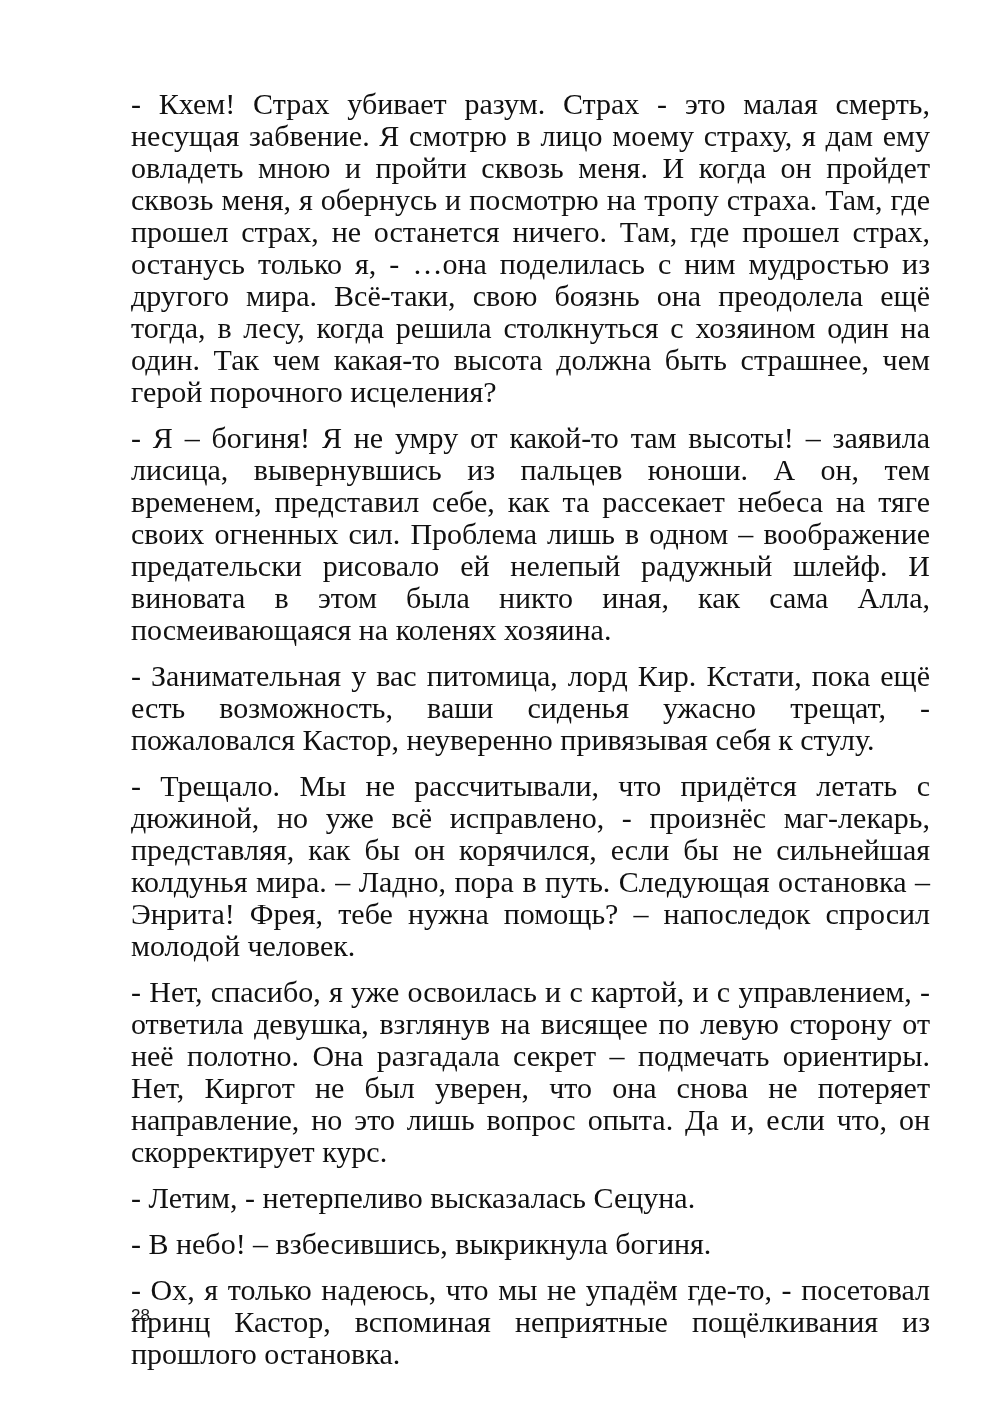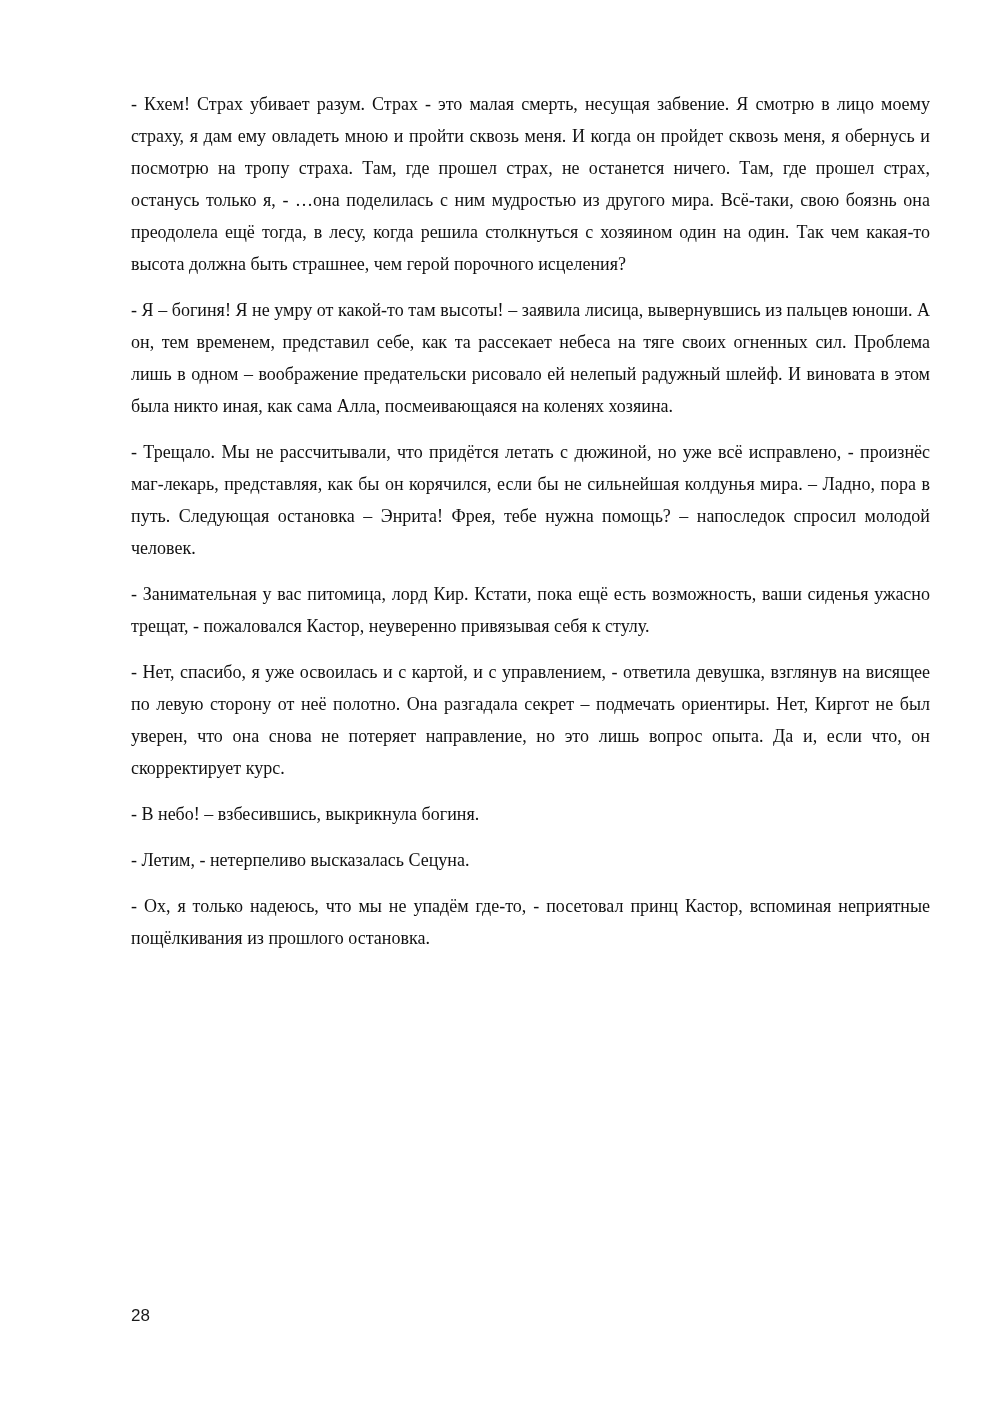--- a/index.html
+++ b/index.html
@@ -14,21 +14,21 @@
     background: #ffffff;
     overflow: hidden;
     font-family: "Liberation Serif", "DejaVu Serif", serif;
     color: #111111;
   }
   .text-body {
     position: absolute;
     left: 131px;
     top: 88px;
     width: 799px;
-    font-size: 18px;
+    font-size: 30px;
     line-height: 32px;
     text-align: justify;
   }
   .text-body p {
     margin: 0 0 14px 0;
     padding: 0;
     text-align: justify;
   }
   .page-number {
     position: absolute;
@@ -42,21 +42,21 @@
     color: #1a1a1a;
   }
 </style>
 </head>
 <body>
 
 <div class="page">
   <div class="text-body" id="text-body">
       <p>- Кхем! Страх убивает разум. Страх - это малая смерть, несущая забвение. Я смотрю в лицо моему страху, я дам ему овладеть мною и пройти сквозь меня. И когда он пройдет сквозь меня, я обернусь и посмотрю на тропу страха. Там, где прошел страх, не останется ничего. Там, где прошел страх, останусь только я, - …она поделилась с ним мудростью из другого мира. Всё-таки, свою боязнь она преодолела ещё тогда, в лесу, когда решила столкнуться с хозяином один на один. Так чем какая-то высота должна быть страшнее, чем герой порочного исцеления?</p>
       <p>- Я – богиня! Я не умру от какой-то там высоты! – заявила лисица, вывернувшись из пальцев юноши. А он, тем временем, представил себе, как та рассекает небеса на тяге своих огненных сил. Проблема лишь в одном – воображение предательски рисовало ей нелепый радужный шлейф. И виновата в этом была никто иная, как сама Алла, посмеивающаяся на коленях хозяина.</p>
+      <p>- Занимательная у вас питомица, лорд Кир. Кстати, пока ещё есть возможность, ваши сиденья ужасно трещат, - пожаловался Кастор, неуверенно привязывая себя к стулу.</p>
       <p>- Трещало. Мы не рассчитывали, что придётся летать с дюжиной, но уже всё исправлено, - произнёс маг-лекарь, представляя, как бы он корячился, если бы не сильнейшая колдунья мира. – Ладно, пора в путь. Следующая остановка – Энрита! Фрея, тебе нужна помощь? – напоследок спросил молодой человек.</p>
-      <p>- Занимательная у вас питомица, лорд Кир. Кстати, пока ещё есть возможность, ваши сиденья ужасно трещат, - пожаловался Кастор, неуверенно привязывая себя к стулу.</p>
       <p>- Нет, спасибо, я уже освоилась и с картой, и с управлением, - ответила девушка, взглянув на висящее по левую сторону от неё полотно. Она разгадала секрет – подмечать ориентиры. Нет, Киргот не был уверен, что она снова не потеряет направление, но это лишь вопрос опыта. Да и, если что, он скорректирует курс.</p>
+      <p>- Летим, - нетерпеливо высказалась Сецуна.</p>
       <p>- В небо! – взбесившись, выкрикнула богиня.</p>
-      <p>- Летим, - нетерпеливо высказалась Сецуна.</p>
       <p>- Ох, я только надеюсь, что мы не упадём где-то, - посетовал принц Кастор, вспоминая неприятные пощёлкивания из прошлого остановка.</p>
     </div>
   <div class="page-number">28</div>
 </div>
 
 </body></html>

